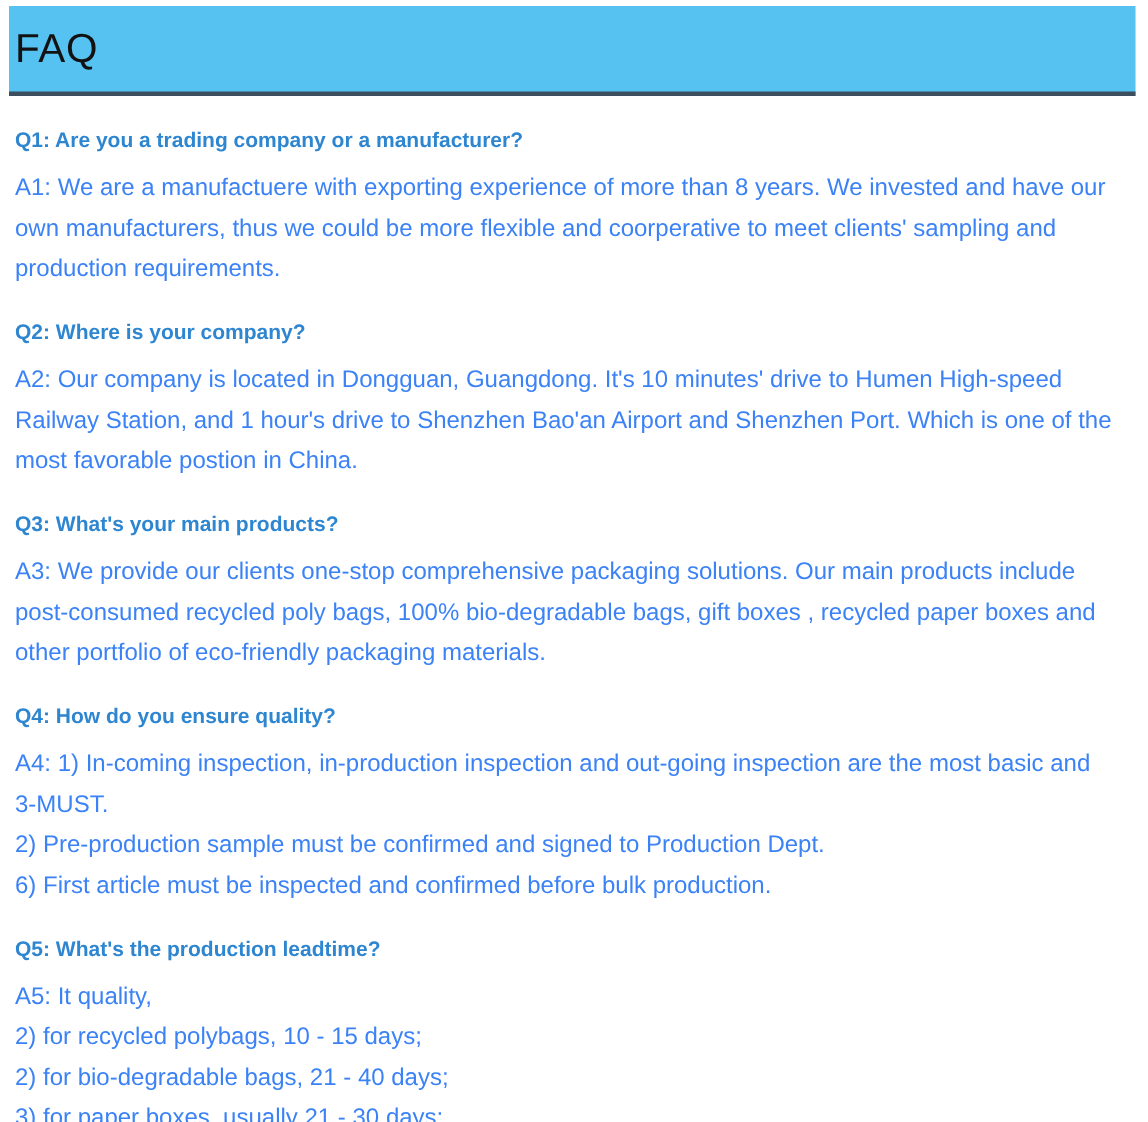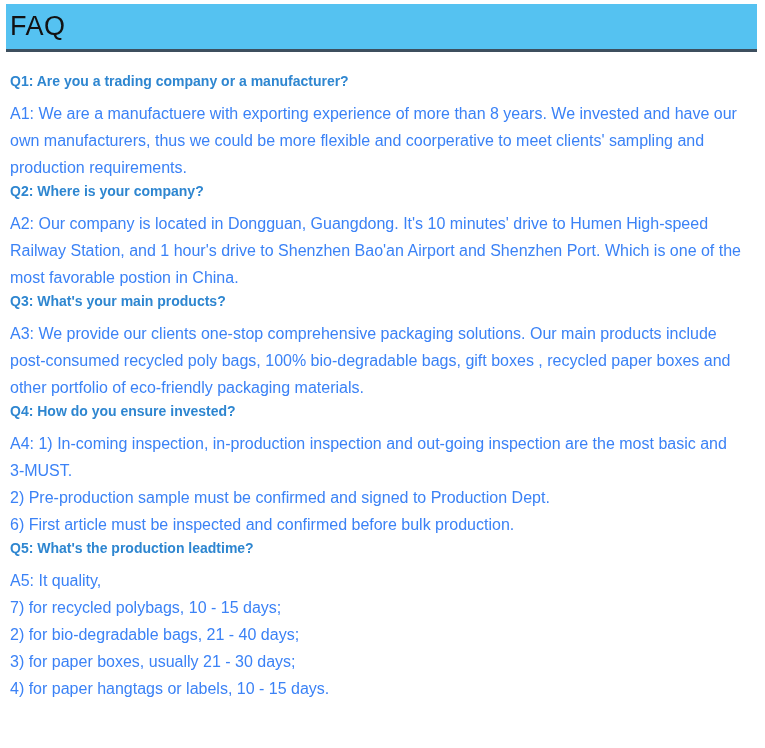--- a/index.html
+++ b/index.html
@@ -5,39 +5,39 @@
   * { margin: 0; padding: 0; box-sizing: border-box; }
   html, body {
     width: 765px;
     background: #ffffff;
     font-family: "Liberation Sans", "DejaVu Sans", sans-serif;
   }
   body { min-height: 748px; }
 
   .faq-bar {
     margin: 4px 8px 0 6px;
-    height: 48px;
+    height: 60px;
     background: #55c2f1;
     border-bottom: 3px solid #3d4f5e;
     display: flex;
     align-items: center;
     padding-left: 4px;
   }
   .faq-bar-title {
     font-size: 27px;
     font-weight: 400;
     color: #121212;
     letter-spacing: 0.5px;
   }
 
   .faq-content {
     padding: 19px 20px 14px 10px;
   }
 
-  .faq-section { }
+  .faq-section { margin-top: 18px; }
   .faq-section:first-child { margin-top: 0; }
 
   .faq-question {
     color: #2e86d0;
     font-size: 14px;
     font-weight: 700;
     line-height: 20px;
     margin-bottom: 9px;
   }
 
@@ -72,32 +72,32 @@
   </div>
 
   <div class="faq-section">
     <div class="faq-question">Q3: What's your main products?</div>
     <div class="faq-answer">
       <span class="answer-line">A3: We provide our clients one-stop comprehensive packaging solutions. Our main products include post-consumed recycled poly bags, 100% bio-degradable bags, gift boxes , recycled paper boxes and other portfolio of eco-friendly packaging materials.</span>
     </div>
   </div>
 
   <div class="faq-section">
-    <div class="faq-question">Q4: How do you ensure invested?</div>
+    <div class="faq-question">Q4: How do you ensure quality?</div>
     <div class="faq-answer">
       <span class="answer-line">A4: 1) In-coming inspection, in-production inspection and out-going inspection are the most basic and 3-MUST.</span>
       <span class="answer-line">2) Pre-production sample must be confirmed and signed to Production Dept.</span>
       <span class="answer-line">6) First article must be inspected and confirmed before bulk production.</span>
     </div>
   </div>
 
   <div class="faq-section">
     <div class="faq-question">Q5: What's the production leadtime?</div>
     <div class="faq-answer">
       <span class="answer-line">A5: It quality,</span>
-      <span class="answer-line">7) for recycled polybags, 10 - 15 days;</span>
+      <span class="answer-line">2) for recycled polybags, 10 - 15 days;</span>
       <span class="answer-line">2) for bio-degradable bags, 21 - 40 days;</span>
       <span class="answer-line">3) for paper boxes, usually 21 - 30 days;</span>
       <span class="answer-line">4) for paper hangtags or labels, 10 - 15 days.</span>
     </div>
   </div>
 
 </div>
 
 </body></html>

